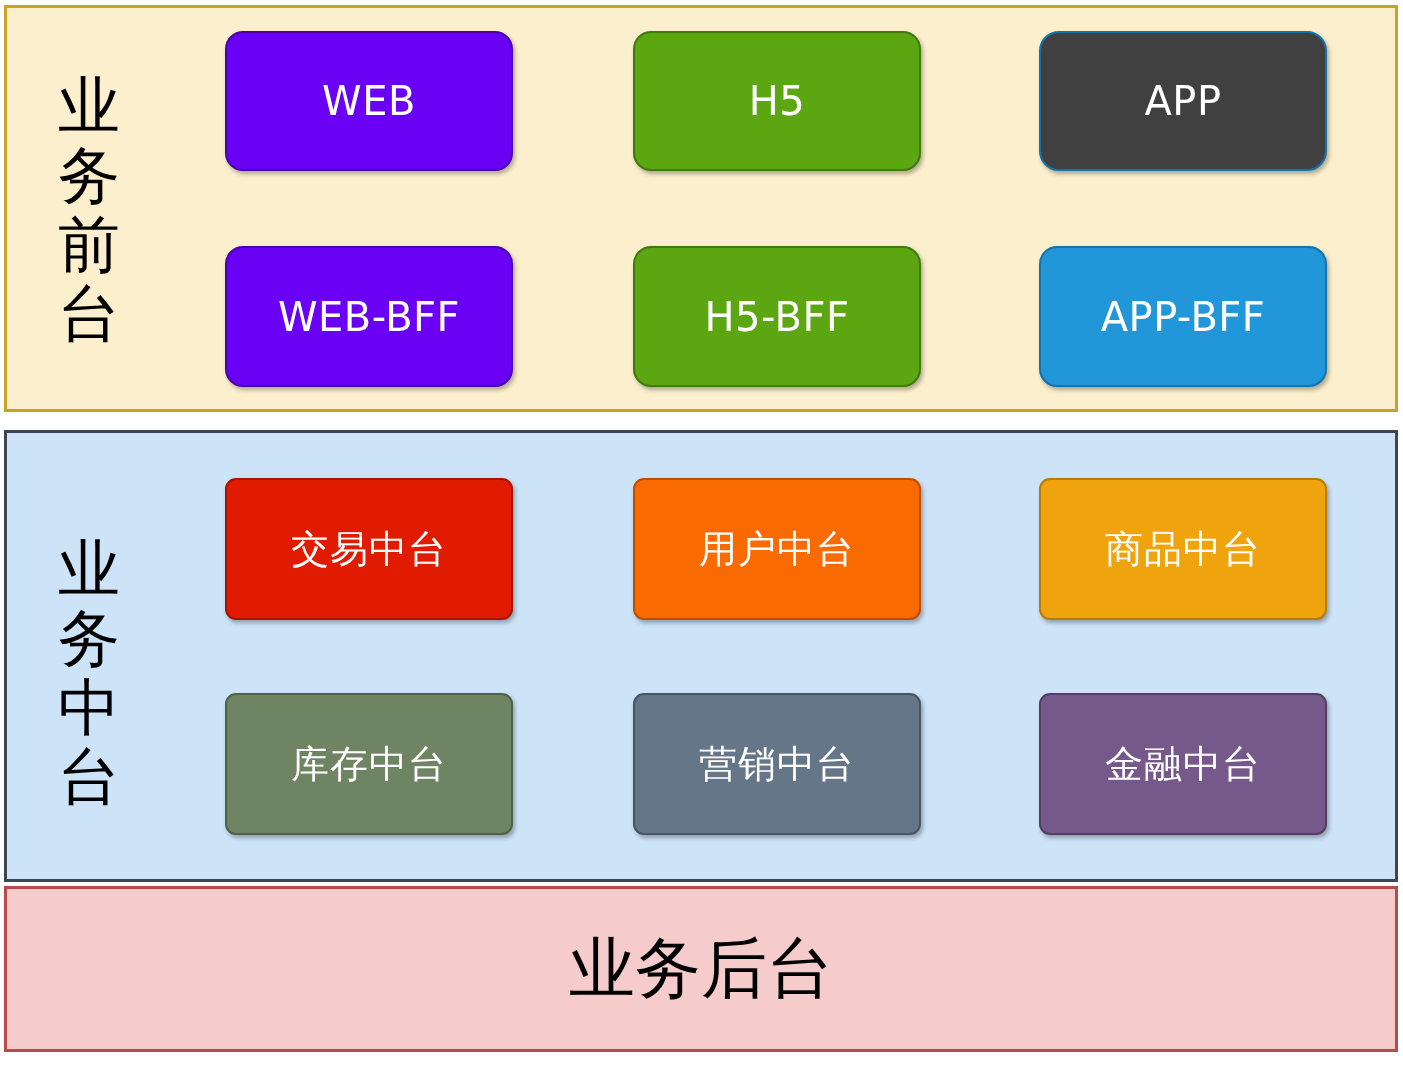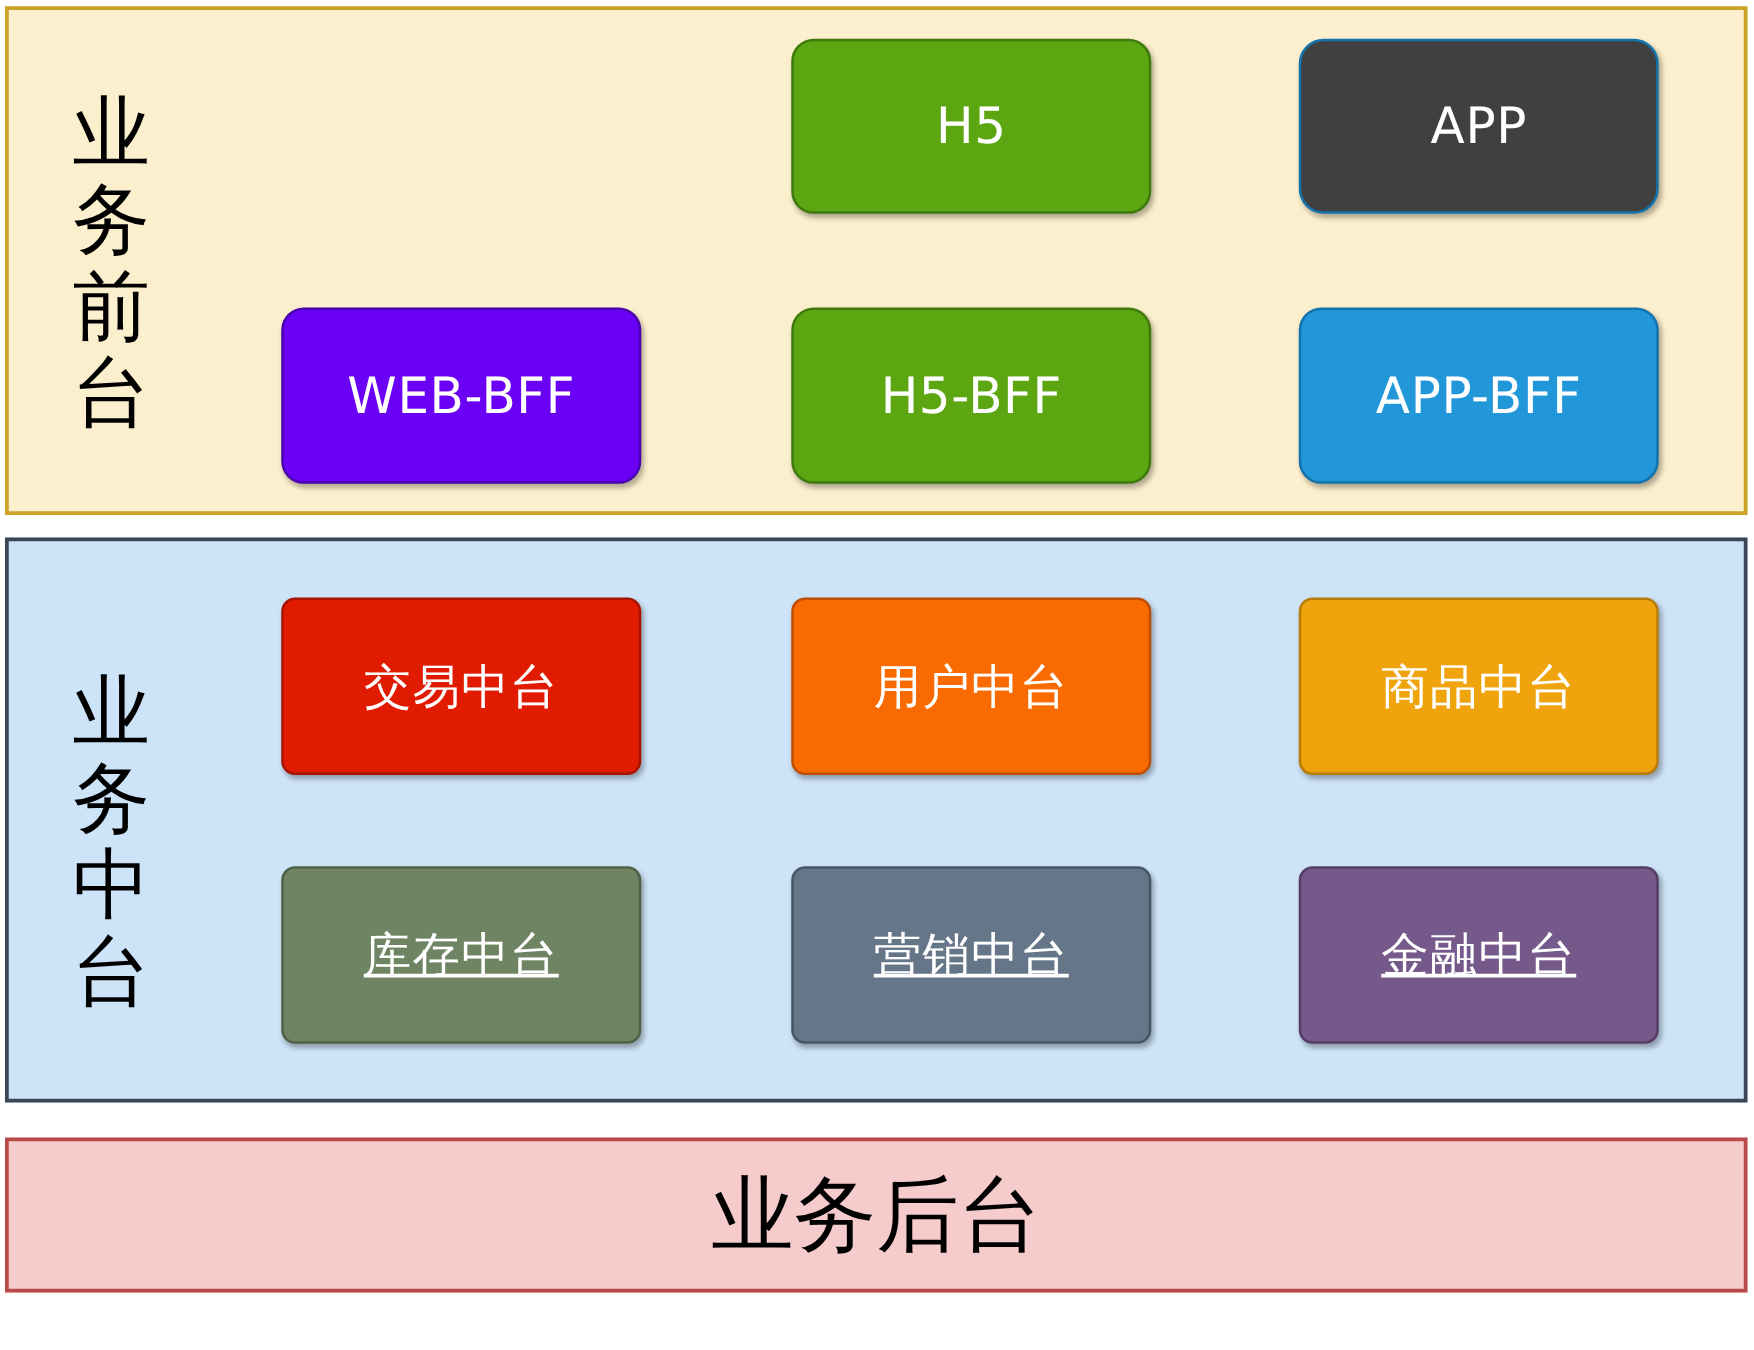--- a/index.html
+++ b/index.html
@@ -39,23 +39,23 @@
     left: 4px;
     top: 430px;
     width: 1394px;
     height: 452px;
     background: #cde3f7;
     border-width: 3px;
     border-color: #3c4656;
   }
   .band-back {
     left: 4px;
-    top: 910px;
+    top: 886px;
     width: 1394px;
-    height: 124px;
+    height: 166px;
     background: #f6cbcb;
     border-width: 3px;
     border-color: #b94a4a;
   }
 
   
   .band-label-vertical {
     position: absolute;
     left: 34px;
     width: 96px;
@@ -126,36 +126,37 @@
   .col-1 { left: 218px; width: 288px; }
   .col-2 { left: 626px; width: 288px; }
   .col-3 { left: 1032px; width: 288px; }
 
   
   .row-f1 { top: 23px;  height: 140px; }
   .row-f2 { top: 238px; height: 141px; }
 
   
   .row-m1 { top: 45px;  height: 142px; }
-  .row-m2 { top: 260px; height: 142px; text-decoration: underline; }
+  .row-m2 { top: 260px; height: 142px; }
 </style>
 </head>
 <body>
 
 <div id="diagram">
 
   <div class="band band-front">
 
     <div class="band-label-vertical label-front">
       <span class="ch">业</span>
       <span class="ch">务</span>
       <span class="ch">前</span>
       <span class="ch">台</span>
     </div>
 
+    <div class="node node-latin col-1 row-f1" style="background:#6A00F4;border-color:#4B00B0;">WEB</div>
     <div class="node node-latin col-2 row-f1" style="background:#5BA611;border-color:#3F7A0C;">H5</div>
     <div class="node node-latin col-3 row-f1" style="background:#404040;border-color:#1373AC;border-radius:20px;">APP</div>
 
     <div class="node node-latin col-1 row-f2" style="background:#6A00F4;border-color:#4B00B0;">WEB-BFF</div>
     <div class="node node-latin col-2 row-f2" style="background:#5BA611;border-color:#3F7A0C;">H5-BFF</div>
     <div class="node node-latin col-3 row-f2" style="background:#2196D8;border-color:#1373AC;">APP-BFF</div>
   </div>
 
   <div class="band band-middle">
 

